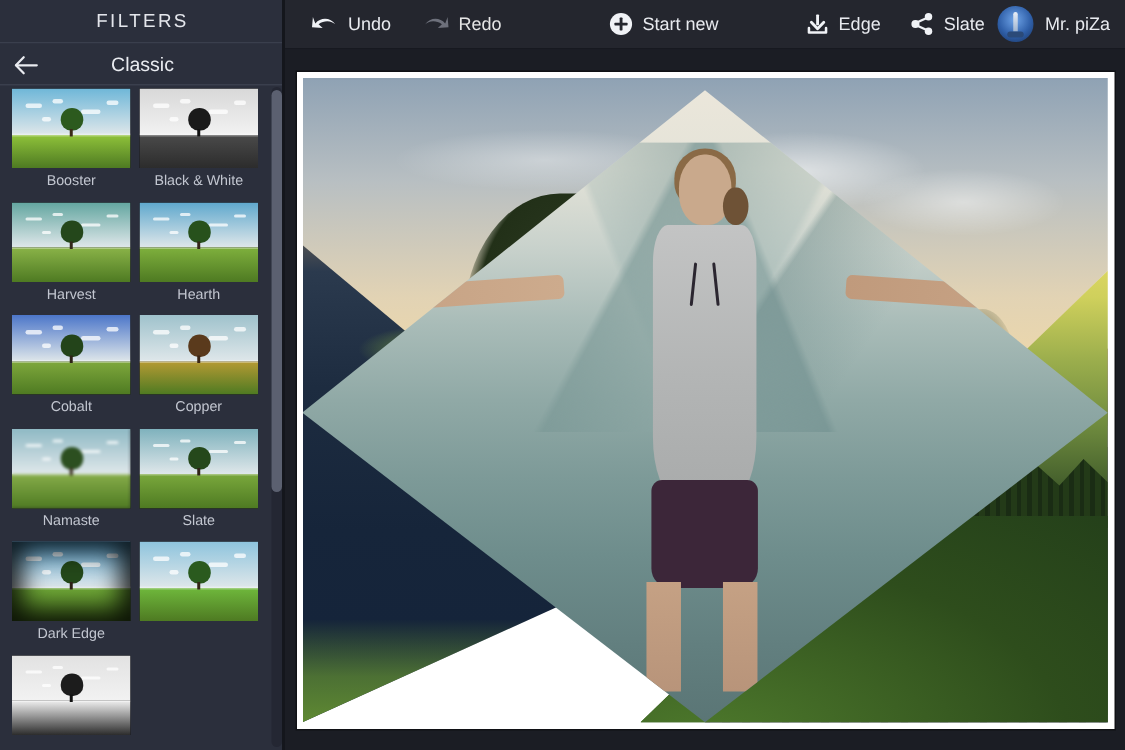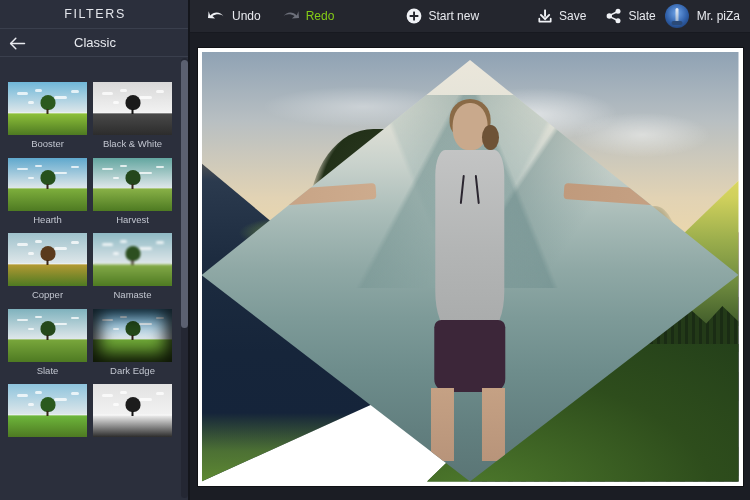--- a/index.html
+++ b/index.html
@@ -42,21 +42,21 @@
     position:absolute; left:4px; top:0;
     width:26px; height:28px;
     display:flex; align-items:center; justify-content:center;
     cursor:pointer;
   }
   .back-arrow svg { display:block; }
 
   .filter-scroll {
     position:absolute;
     top:58px; left:0; right:0; bottom:0;
-    padding:24px 6px 0 8px;
+    padding:1px 6px 0 8px;
     overflow:hidden;
   }
   .filter-grid {
     display:flex; flex-wrap:wrap;
     gap:4px 6px;
     width:172px;
   }
   .filter-item { width:79px; cursor:pointer; }
   .thumb {
     position:relative;
@@ -134,21 +134,21 @@
     padding:0 10px;
     border-bottom:1px solid #171920;
   }
   .tb-btn {
     display:flex; align-items:center; gap:6px;
     font-size:12px; color:#e8eaef;
     padding:3px 7px;
     cursor:pointer;
     white-space:nowrap;
   }
-  .tb-btn.disabled { color:#84cc16; cursor:default;justify-content:center; }
+  .tb-btn.disabled { color:#e5e5e5; cursor:default;justify-content:center; }
   .tb-btn svg { display:block; flex:0 0 auto; }
   .tb-gap-sm { width:6px; }
   .tb-gap-md { width:58px; }
   .tb-gap-lg { width:44px; }
   .spacer { flex:1 1 auto; }
 
   .avatar {
     width:24px; height:24px; border-radius:50%;
     overflow:hidden; position:relative;
     background:radial-gradient(circle at 48% 38%, #6fa4e8 0%, #2f5fa8 55%, #17315e 100%);
@@ -439,51 +439,68 @@
               <div class="cloud c5"></div>
               <div class="tree">
                 <div class="crown" style="background: rgb(26, 26, 26);"></div>
                 <div class="trunk" style="background: rgb(17, 17, 17);"></div>
               </div>
             </div>
             <div class="filter-label">Black &amp; White</div>
           </div>
           <div class="filter-item">
             <div class="thumb">
+              <div class="sky" style="background: linear-gradient(rgb(99, 166, 160) 0%, rgb(223, 231, 234) 100%);"></div>
+              <div class="ground" style="background: linear-gradient(rgb(138, 179, 72) 0%, rgb(78, 122, 34) 100%);"></div>
+              <div class="horizon"></div>
+              <div class="cloud c1"></div>
+              <div class="cloud c2"></div>
+              <div class="cloud c3"></div>
+              <div class="cloud c4"></div>
+              <div class="cloud c5"></div>
+              <div class="tree">
+                <div class="crown" style="background: rgb(36, 71, 27);"></div>
+                <div class="trunk" style="background: rgb(51, 40, 26);"></div>
+              </div>
+            </div>
+            <div class="filter-label">Harvest</div>
+          </div>
+          <div class="filter-item">
+            <div class="thumb">
               <div class="sky" style="background: linear-gradient(rgb(95, 168, 205) 0%, rgb(223, 231, 234) 100%);"></div>
               <div class="ground" style="background: linear-gradient(rgb(127, 176, 61) 0%, rgb(78, 122, 34) 100%);"></div>
               <div class="horizon"></div>
               <div class="cloud c1"></div>
               <div class="cloud c2"></div>
               <div class="cloud c3"></div>
               <div class="cloud c4"></div>
               <div class="cloud c5"></div>
               <div class="tree">
                 <div class="crown" style="background: rgb(39, 81, 28);"></div>
                 <div class="trunk" style="background: rgb(53, 38, 26);"></div>
               </div>
             </div>
             <div class="filter-label">Hearth</div>
           </div>
           <div class="filter-item">
             <div class="thumb">
-              <div class="sky" style="background: linear-gradient(rgb(99, 166, 160) 0%, rgb(223, 231, 234) 100%);"></div>
-              <div class="ground" style="background: linear-gradient(rgb(138, 179, 72) 0%, rgb(78, 122, 34) 100%);"></div>
-              <div class="horizon"></div>
-              <div class="cloud c1"></div>
-              <div class="cloud c2"></div>
-              <div class="cloud c3"></div>
-              <div class="cloud c4"></div>
-              <div class="cloud c5"></div>
-              <div class="tree">
-                <div class="crown" style="background: rgb(36, 71, 27);"></div>
-                <div class="trunk" style="background: rgb(51, 40, 26);"></div>
-              </div>
-            </div>
-            <div class="filter-label">Harvest</div>
+              <div class="sky" style="background: linear-gradient(rgb(76, 118, 201) 0%, rgb(223, 231, 234) 100%);"></div>
+              <div class="ground" style="background: linear-gradient(rgb(127, 168, 60) 0%, rgb(78, 122, 34) 100%);"></div>
+              <div class="horizon"></div>
+              <div class="cloud c1"></div>
+              <div class="cloud c2"></div>
+              <div class="cloud c3"></div>
+              <div class="cloud c4"></div>
+              <div class="cloud c5"></div>
+              <div class="tree">
+                <div class="crown" style="background: rgb(35, 68, 26);"></div>
+                <div class="trunk" style="background: rgb(46, 34, 22);"></div>
+              </div>
+            </div>
+            <div class="filter-label">Cobalt</div>
           </div>
           <div class="filter-item">
             <div class="thumb">
               <div class="sky" style="background: linear-gradient(rgb(159, 194, 204) 0%, rgb(223, 231, 234) 100%);"></div>
               <div class="ground" style="background: linear-gradient(rgb(181, 154, 51) 0%, rgb(78, 122, 34) 100%);"></div>
               <div class="horizon"></div>
               <div class="cloud c1"></div>
               <div class="cloud c2"></div>
               <div class="cloud c3"></div>
               <div class="cloud c4"></div>
@@ -631,21 +648,21 @@
       <div class="tb-gap-lg"></div>
 
       <div class="tb-btn">
         <span>
           <svg width="16" height="16" viewBox="0 0 16 16">
             <rect x="7.1" y="1.6" width="1.9" height="7.2" fill="#f0f2f6" rx=".5"></rect>
             <path d="M3.9 6.9 L8.05 11.2 L12.2 6.9" fill="none" stroke="#f0f2f6" stroke-width="1.9" stroke-linecap="round" stroke-linejoin="round"></path>
             <path d="M2.3 10.6 L2.3 13.6 L13.7 13.6 L13.7 10.6" fill="none" stroke="#f0f2f6" stroke-width="1.7" stroke-linecap="round" stroke-linejoin="round"></path>
           </svg>
         </span>
-        <span>Save</span>
+        <span>Edge</span>
       </div>
 
       <div class="tb-gap-sm"></div>
 
       <div class="tb-btn">
         <span>
           <svg width="16" height="16" viewBox="0 0 16 16">
             <circle cx="12" cy="3.2" r="2.5" fill="#f0f2f6"></circle>
             <circle cx="12" cy="12.8" r="2.5" fill="#f0f2f6"></circle>
             <circle cx="3.3" cy="8" r="2.7" fill="#f0f2f6"></circle>

